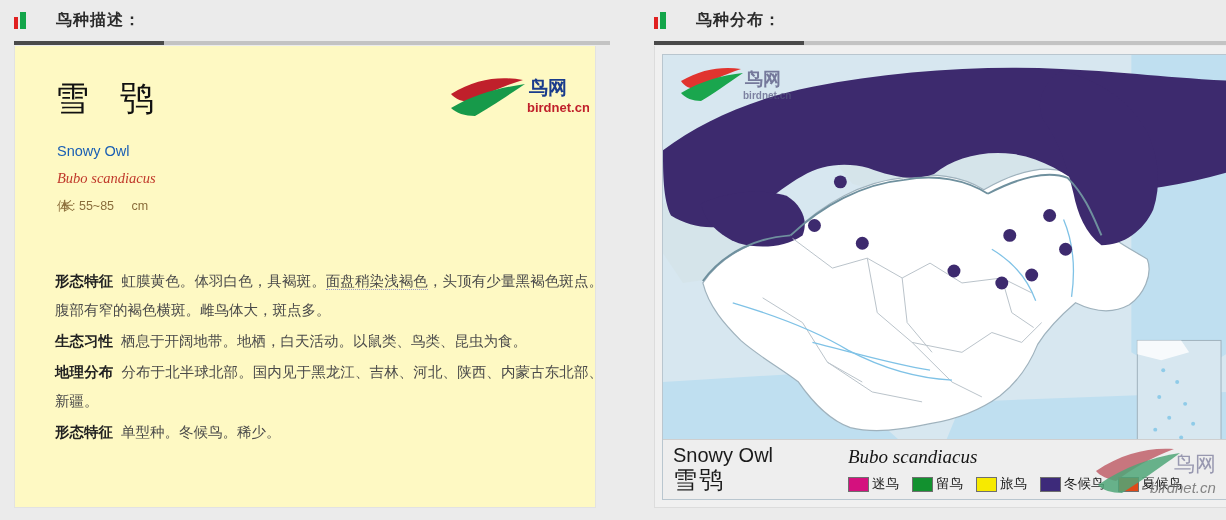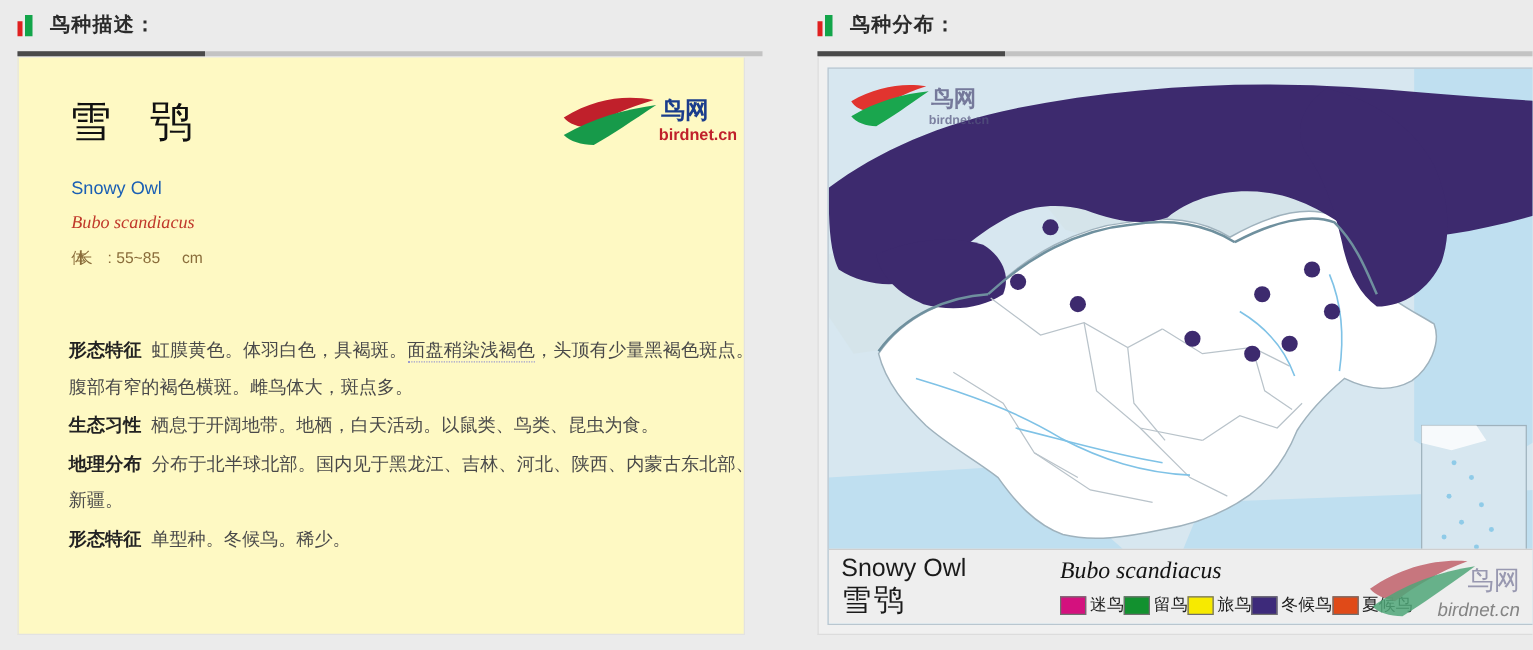--- a/index.html
+++ b/index.html
@@ -9,21 +9,21 @@
     background: #ebebeb;
     font-family: "Liberation Sans", sans-serif;
     overflow: hidden;
   }
   #root { position: relative; width: 1226px; height: 520px; }
 
   
   .panel-head {
     position: absolute; top: 0; height: 48px;
   }
-  .head-inner { display: flex; align-items: center; height: 40px; padding-left: 14px; }
+  .head-inner { display: flex; align-items: center; height: 40px; padding-left: 14px; gap: 16px; }
   .bars-icon { display: inline-block; width: 16px; height: 17px; position: relative; margin-right: 10px; }
   .bars-icon i { position: absolute; bottom: 0; display: block; }
   .bars-icon i.b1 { left: 0;  width: 4px; height: 12px; background: #e02020; }
   .bars-icon i.b2 { left: 6px; width: 6px; height: 17px; background: #13a54a; }
   .head-title {
     font-size: 16px; font-weight: bold; color: #2b2b2b;
     letter-spacing: 1px;
     font-family: "DejaVu Sans", "Liberation Sans", sans-serif;
   }
   .head-rule { position: absolute; left: 14px; right: 0; top: 41px; height: 4px; background: #c3c3c3; }
@@ -41,21 +41,21 @@
 
   .sp-title {
     font-size: 34px; color: #111; letter-spacing: 10px;
     font-family: "DejaVu Sans", "Liberation Sans", sans-serif;
     margin: 8px 0 0 14px; line-height: 1.1;
   }
   .sp-en  { margin: 26px 0 0 16px; font-size: 14.5px; color: #1a5fb4; }
   .sp-lat { margin: 11px 0 0 16px; font-size: 14.5px; color: #c0392b;
             font-style: italic; font-family: "Liberation Serif", serif; }
   .sp-len { margin: 11px 0 0 16px; font-size: 12.5px; color: #8a6d3b; }
-  .sp-len .lbl { letter-spacing: -8px; margin-right: 20px; }
+  .sp-len .lbl { letter-spacing: -8px; margin-right: 6px; }
   .sp-len .unit { margin-left: 14px; }
 
   .logo { position: absolute; right: 6px; top: 26px; width: 140px; height: 54px; }
 
   .paras { margin: 52px 0 0 14px; width: 548px; }
   .para {
     font-size: 14.5px; color: #4a4a4a; line-height: 29px;
     font-family: "DejaVu Sans", "Liberation Sans", sans-serif;
     margin: 0 0 2px 0; text-align: justify;
   }
@@ -79,21 +79,21 @@
     position: absolute; left: 0; right: 0; bottom: 0; height: 60px;
     background: #eeeeee; border-top: 1px solid #cfcfcf;
   }
   .cap-names { position: absolute; left: 10px; top: 3px; }
   .cap-en { font-size: 20px; color: #1b1b1b; line-height: 25px;
             font-family: "Liberation Sans", sans-serif; }
   .cap-cn { font-size: 24px; color: #1b1b1b; line-height: 25px; letter-spacing: 2px;
             font-family: "DejaVu Sans", "Liberation Sans", sans-serif; }
   .cap-lat { position: absolute; left: 185px; top: 6px; font-size: 19px;
              font-style: italic; font-family: "Liberation Serif", serif; color: #141414; }
-  .legend { position: absolute; left: 185px; bottom: 6px; display: flex; align-items: center; }
+  .legend { position: absolute; left: 185px; bottom: 6px; display: flex; align-items: center; gap: 13px; }
   .leg { display: flex; align-items: center; }
   .leg .sw { width: 21px; height: 15px; border: 1px solid #6f6f6f; margin-right: 3px; }
   .leg .lb { font-size: 13.5px; color: #1b1b1b; letter-spacing: 0px;
              font-family: "DejaVu Sans", "Liberation Sans", sans-serif; }
   .cap-logo { position: absolute; right: 2px; bottom: 0px; width: 135px; height: 54px; }
 </style>
 </head>
 <body>
 
 <div id="root">

